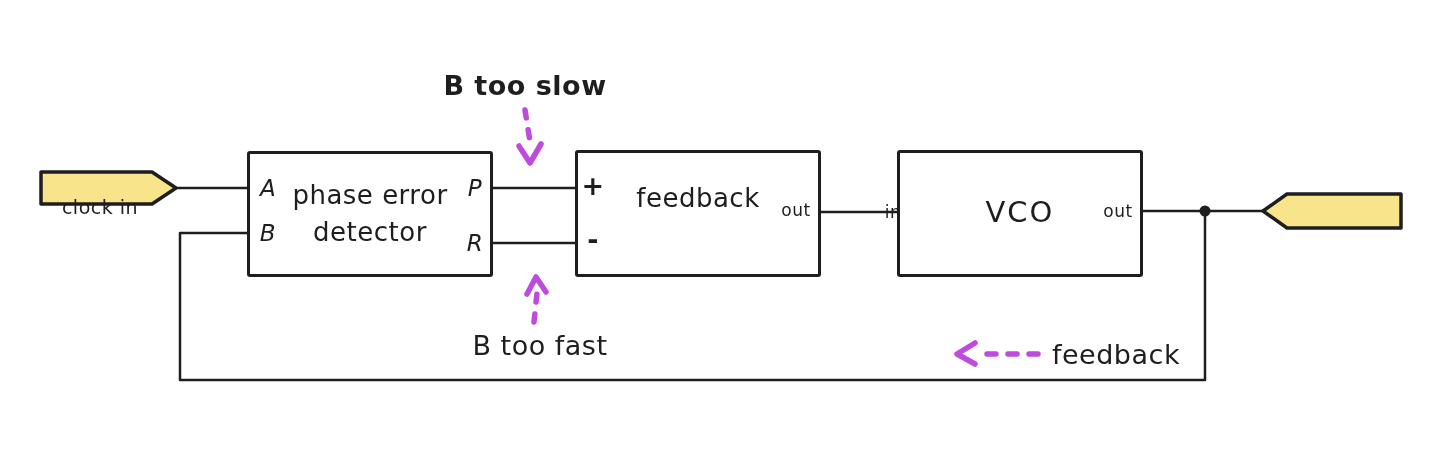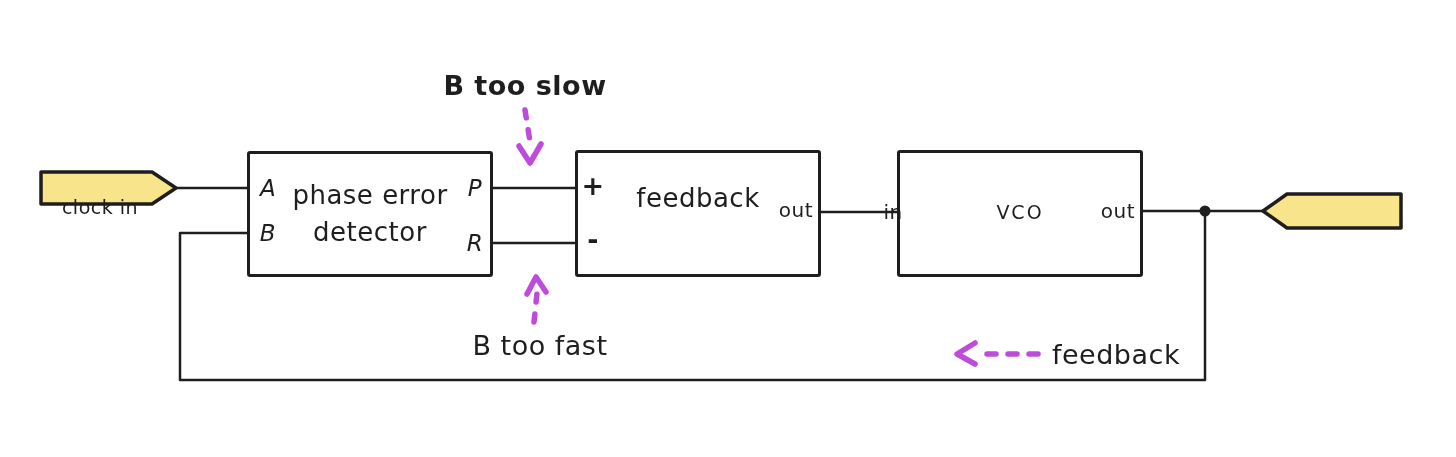--- a/index.html
+++ b/index.html
@@ -28,21 +28,21 @@
     display: flex;
     align-items: center;
     justify-content: center;
     white-space: nowrap;
     color: #1e1e1e;
     letter-spacing: 0.5px;
   }
   .block-title { font-size: 26px; }
   .port { font-size: 23px; font-style: italic; }
   .port-sign { font-size: 27px; font-weight: bold; font-style: normal; }
-  .port-small { font-size: 20px; font-style: normal; }
+  .port-small { font-size: 17px; font-style: normal; }
   .tag-label { font-size: 19px; margin-top: 19px; }
   .annotation { font-size: 27px; }
 </style>
 </head>
 <body>
 
 <div class="canvas">
 
   <svg class="wires-svg" viewBox="0 0 1456 457">
 
@@ -87,20 +87,20 @@
   <div class="lbl port" style="left:461px; top:227px; width:28px; height:32px;">R</div>
   <div class="lbl block-title" style="left:285px; top:179px; width:170px; height:32px;text-align:center;">phase error</div>
   <div class="lbl block-title" style="left:285px; top:216px; width:170px; height:32px;">detector</div>
 
   <div class="lbl port port-sign" style="left:578px; top:168px; width:30px; height:34px;">+</div>
   <div class="lbl port port-sign" style="left:578px; top:222px; width:30px; height:34px;">-</div>
   <div class="lbl block-title" style="left:613px; top:182px; width:170px; height:32px;">feedback</div>
   <div class="lbl port-small" style="left:775px; top:197px; width:42px; height:26px;">out</div>
 
   <div class="lbl port-small" style="left:876px; top:199px; width:34px; height:26px;">in</div>
-  <div class="lbl block-title" style="left:960px; top:195px; width:120px; height:34px; font-size:19px; letter-spacing:2px;">VCO</div>
+  <div class="lbl block-title" style="left:960px; top:195px; width:120px; height:34px; font-size:29px; letter-spacing:2px;">VCO</div>
   <div class="lbl port-small" style="left:1097px; top:198px; width:42px; height:26px;">out</div>
 
   <div class="lbl annotation" style="left:425px; top:68px; width:200px; height:34px;font-weight:bold;">B too slow</div>
   <div class="lbl annotation" style="left:440px; top:328px; width:200px; height:34px;">B too fast</div>
   <div class="lbl annotation" style="left:1048px; top:337px; width:136px; height:34px;">feedback</div>
 
 </div>
 
 </body></html>

